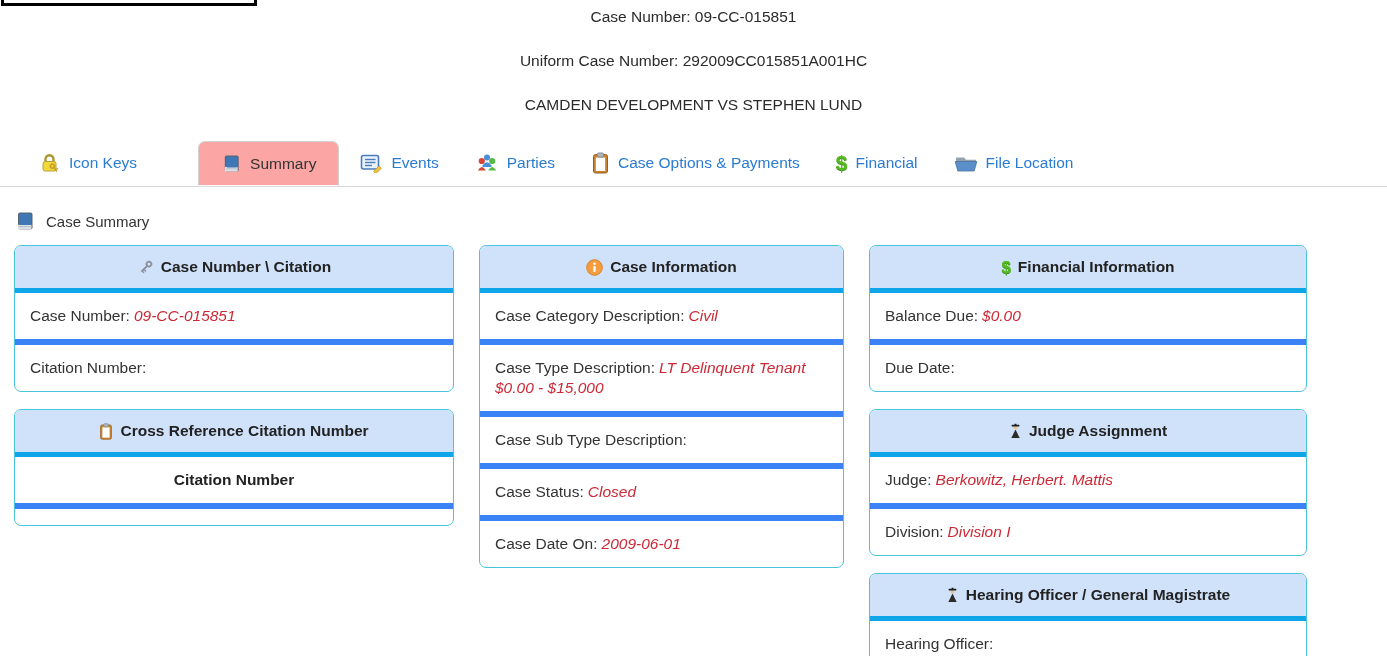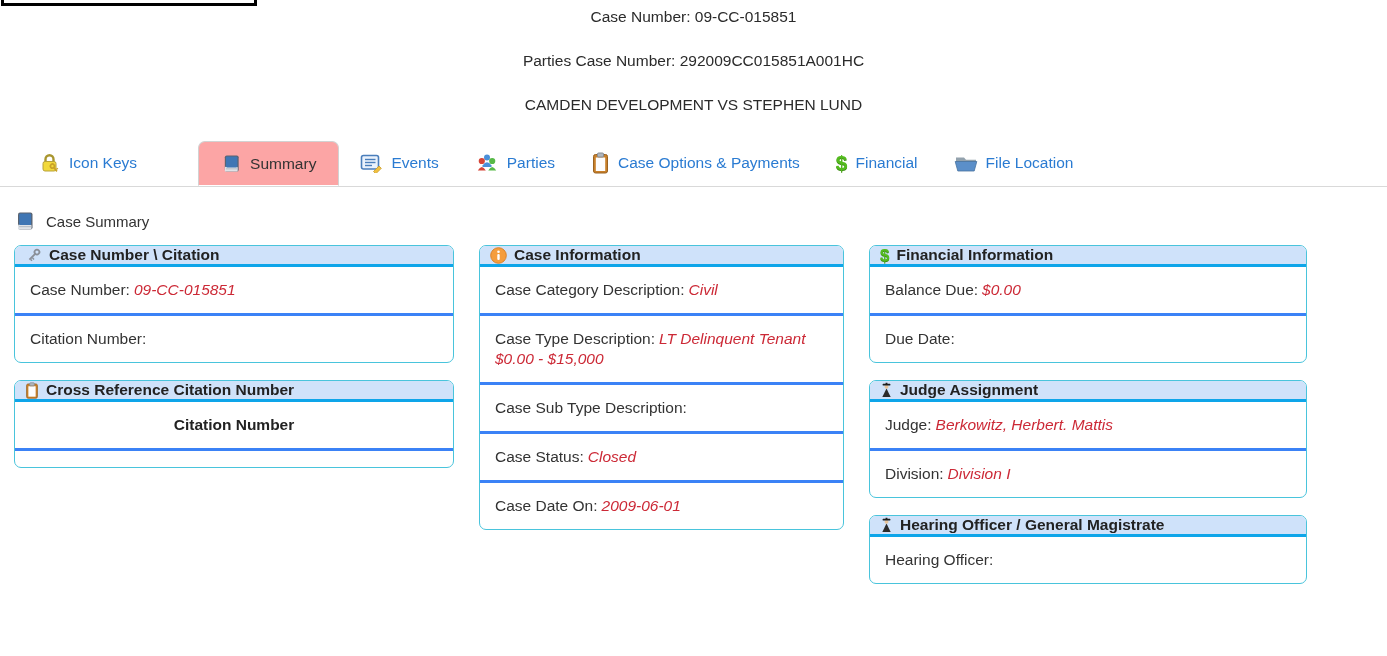--- a/index.html
+++ b/index.html
@@ -28,40 +28,40 @@
   
   .page-heading { display:flex; align-items:center; gap:10px; margin:23px 0 13px 14px;
     font-size:15px; color:#333; }
 
   
   .panel-grid { display:flex; gap:25px; padding:0 8px 0 14px; align-items:flex-start; }
   .pcol { display:flex; flex-direction:column; gap:17px; }
   .pcol1 { width:440px; } .pcol2 { width:365px; } .pcol3 { width:438px; }
 
   .panel { border:1px solid #49c4dc; border-radius:7px; background:#fff; overflow:hidden; }
-  .panel-header { background:#cfe2fa; border-bottom:3px solid #0ea5e9; text-align:center;
-    font-weight:700; font-size:15.5px; color:#222; padding:0 10px;
-    display:flex; align-items:center; gap:7px; }
+  .panel-header { background:#cfe2fa; border-bottom:5px solid #0ea5e9; text-align:center;
+    font-weight:700; font-size:15.5px; color:#222; padding:12px 10px;
+    display:flex; align-items:center; justify-content:center; gap:7px; }
   .panel-header .dollar-glyph { font-size:17px; line-height:15px; }
   .row { padding:13px 15px; font-size:15.5px; line-height:20px; color:#333; }
-  .row + .row { border-top:3px solid #3b82f6; }
+  .row + .row { border-top:6px solid #3b82f6; }
   .val { color:#cc2936; font-style:italic; margin-left:4px; }
   .row-center { text-align:center; font-weight:700; color:#222; }
   .row-empty { padding:8px 15px; height:16px; }
 
   svg { display:block; }
 </style>
 </head>
 <body>
 
 <div class="cutoff-box"></div>
 
 <div class="case-header">
   <div>Case Number: 09-CC-015851</div>
-  <div>Parties Case Number: 292009CC015851A001HC</div>
+  <div>Uniform Case Number: 292009CC015851A001HC</div>
   <div>CAMDEN DEVELOPMENT VS STEPHEN LUND</div>
 </div>
 
 <div class="tabs">
 
   <a class="tab">
     <span class="ticon">
       <svg width="22" height="22" viewBox="0 0 22 22">
         <path d="M6.5 10 V7.2 a4 4 0 0 1 8 0 V10" fill="none" stroke="#a9962f" stroke-width="2.4"></path>
         <rect x="4" y="9.5" width="13" height="9.5" rx="2" fill="#f2d93b" stroke="#b8a23a"></rect>

